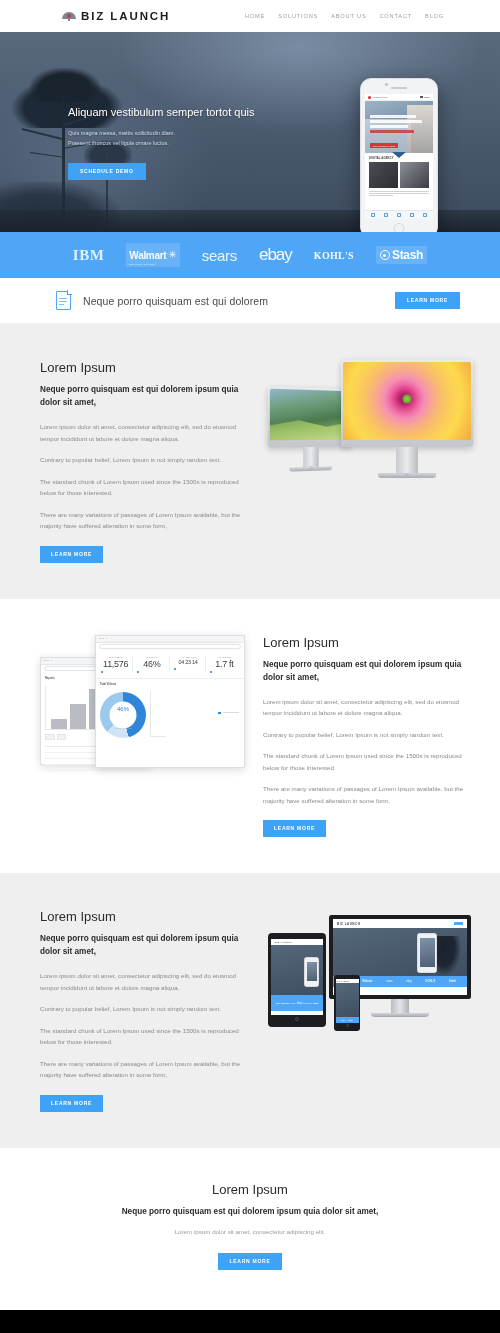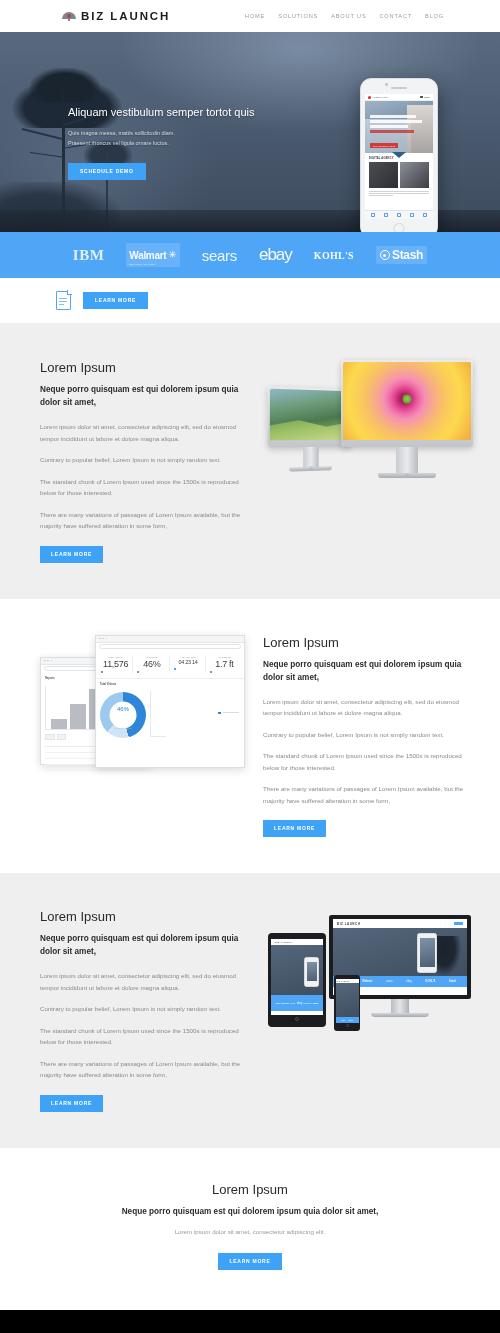--- a/index.html
+++ b/index.html
@@ -533,20 +533,21 @@
   </div>
 
   <div class="callout">
     <span class="callout-icon">
       <span class="doc"></span>
         <span class="fold"></span>
       <span class="ln ln1"></span>
         <span class="ln ln2"></span>
         <span class="ln ln3"></span>
     </span>
+    <span class="callout-text">Neque porro quisquam est qui dolorem</span>
     <button class="btn btn-callout">LEARN MORE</button>
   </div>
 
   <div class="section gray">
     <div class="col-text">
       <h2 class="h-main">Lorem Ipsum</h2>
       <div class="h-sub">Neque porro quisquam est qui dolorem ipsum quia dolor sit amet,</div>
       <p class="p-body">Lorem ipsum dolor sit amet, consectetur adipiscing elit, sed do eiusmod tempor incididunt ut labore et dolore magna aliqua.</p>
       <p class="p-body">Contrary to popular belief, Lorem Ipsum is not simply random text.</p>
       <p class="p-body">The standard chunk of Lorem Ipsum used since the 1500s is reproduced below for those interested.</p>

